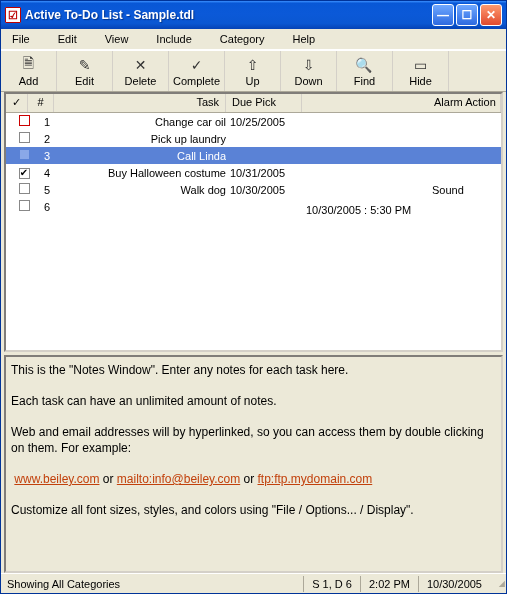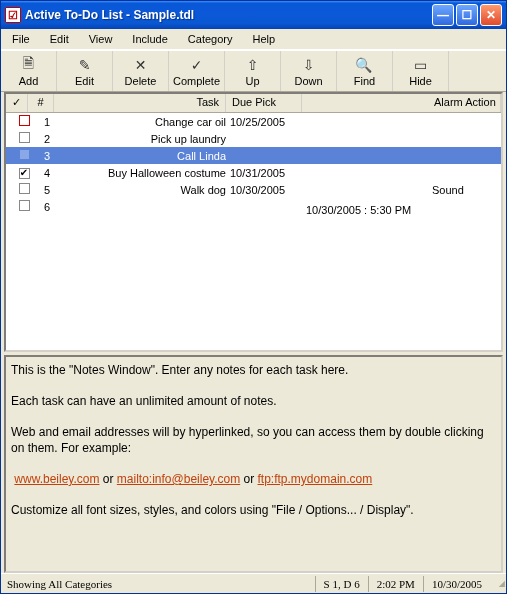--- a/index.html
+++ b/index.html
@@ -5,21 +5,21 @@
   * { box-sizing: border-box; margin: 0; padding: 0; }
   body { font-family: Tahoma, sans-serif; font-size: 11px; background: #fff; width: 507px; height: 594px; overflow: hidden; }
   .window { width: 507px; height: 594px; border: 1px solid #003399; background: #ece9d8; display: flex; flex-direction: column; }
   .titlebar { height: 28px; background: linear-gradient(to bottom, #3a8fff 0%, #0857d6 8%, #0b59d8 45%, #0a57d2 80%, #0543b5 100%); display: flex; align-items: center; padding: 0 4px; color: #fff; font-weight: bold; font-size: 12px; }
   .titlebar .app-icon { width: 16px; height: 16px; background:#fff; border:1px solid #b00; margin-right:4px; display:flex; align-items:center; justify-content:center; color:#b00; font-size:11px; font-weight:bold; border-radius:1px; }
   .titlebar .title { flex:1; text-shadow: 1px 1px 1px #00328b; }
   .winbtns { display:flex; gap:2px; }
   .winbtn { width:22px; height:22px; border:1px solid #fff; border-radius:3px; display:flex; align-items:center; justify-content:center; font-weight:bold; font-family:Arial; font-size:12px; cursor:default; }
   .winbtn.min, .winbtn.max { background: linear-gradient(to bottom,#6fa8ff,#2e6ae0); color:#fff; }
   .winbtn.close { background: linear-gradient(to bottom,#ff9a6f,#e04a2e); color:#fff; }
-  .menubar { background:#ece9d8; padding:2px 4px 2px 4px; display:flex; gap:6px; font-size:11px; border-bottom:1px solid #fff; }
+  .menubar { background:#ece9d8; padding:2px 4px 2px 4px; display:flex; gap:14px; font-size:11px; border-bottom:1px solid #fff; }
   .menubar span { padding:2px 7px; cursor:default; }
   .toolbar { background:#ece9d8; border-top:1px solid #fff; border-bottom:1px solid #aca899; display:flex; height:42px; }
   .tbtn { width:56px; display:flex; flex-direction:column; align-items:center; justify-content:center; border-right:1px solid #d4d0c8; gap:1px; font-size:11px; cursor:default; }
   .tbtn .ico { width:18px; height:18px; display:flex; align-items:center; justify-content:center; font-size:14px; color:#333; }
   .listarea { background:#fff; border:2px inset #d4d0c8; margin:0 3px; flex:1 1 auto; display:flex; flex-direction:column; overflow:hidden; }
   .colhead { display:flex; background:#ece9d8; border-bottom:1px solid #aca899; height:19px; font-size:11px; }
   .colhead div { border-right:1px solid #d4d0c8; padding:2px 6px; overflow:hidden; white-space:nowrap; }
   .rows { flex:1; overflow:auto; background:#fff; }
   .row { display:flex; height:17px; align-items:center; font-size:11px; }
   .row.sel { background:#5a82d6; color:#fff; }
@@ -30,21 +30,21 @@
   .col-num { width:20px; text-align:right; padding-right:4px; }
   .col-task { width:172px; padding-left:4px; overflow:hidden; white-space:nowrap;text-align:right; }
   .col-due { width:76px; padding-left:4px; }
   .col-alarm { width:126px; padding-left:4px;margin-top:40px; }
   .col-action { flex:1; padding-left:4px; }
   .colhead .col-check { width:22px; }
   .colhead .col-num { width:26px; text-align:center; }
   .notes { margin:3px 3px 0 3px; border:2px inset #d4d0c8; background:#ece9d8; padding:6px 5px; font-size:12px; height:218px; overflow:auto; line-height:1.3; }
   .notes a { color:#c2410c; text-decoration:underline; }
   .statusbar { height:20px; background:#ece9d8; border-top:1px solid #fff; display:flex; align-items:center; font-size:11px; }
-  .statusbar .cell { padding:2px 8px; border-left:1px solid #aca899;font-family:Liberation Serif, serif; }
+  .statusbar .cell { padding:2px 8px; border-left:1px solid #aca899; }
   .statusbar .cell.first { flex:1; border-left:none; padding-left:6px; }
   .grip { width:16px; display:flex; align-items:flex-end; justify-content:flex-end; padding:0 2px 1px 0; color:#aca899; font-size:8px; letter-spacing:-1px; }
 </style>
 </head>
 <body>
 
 <div class="window">
   <div class="titlebar">
     <div class="app-icon">☑</div>
     <div class="title">Active To-Do List - Sample.tdl</div>

